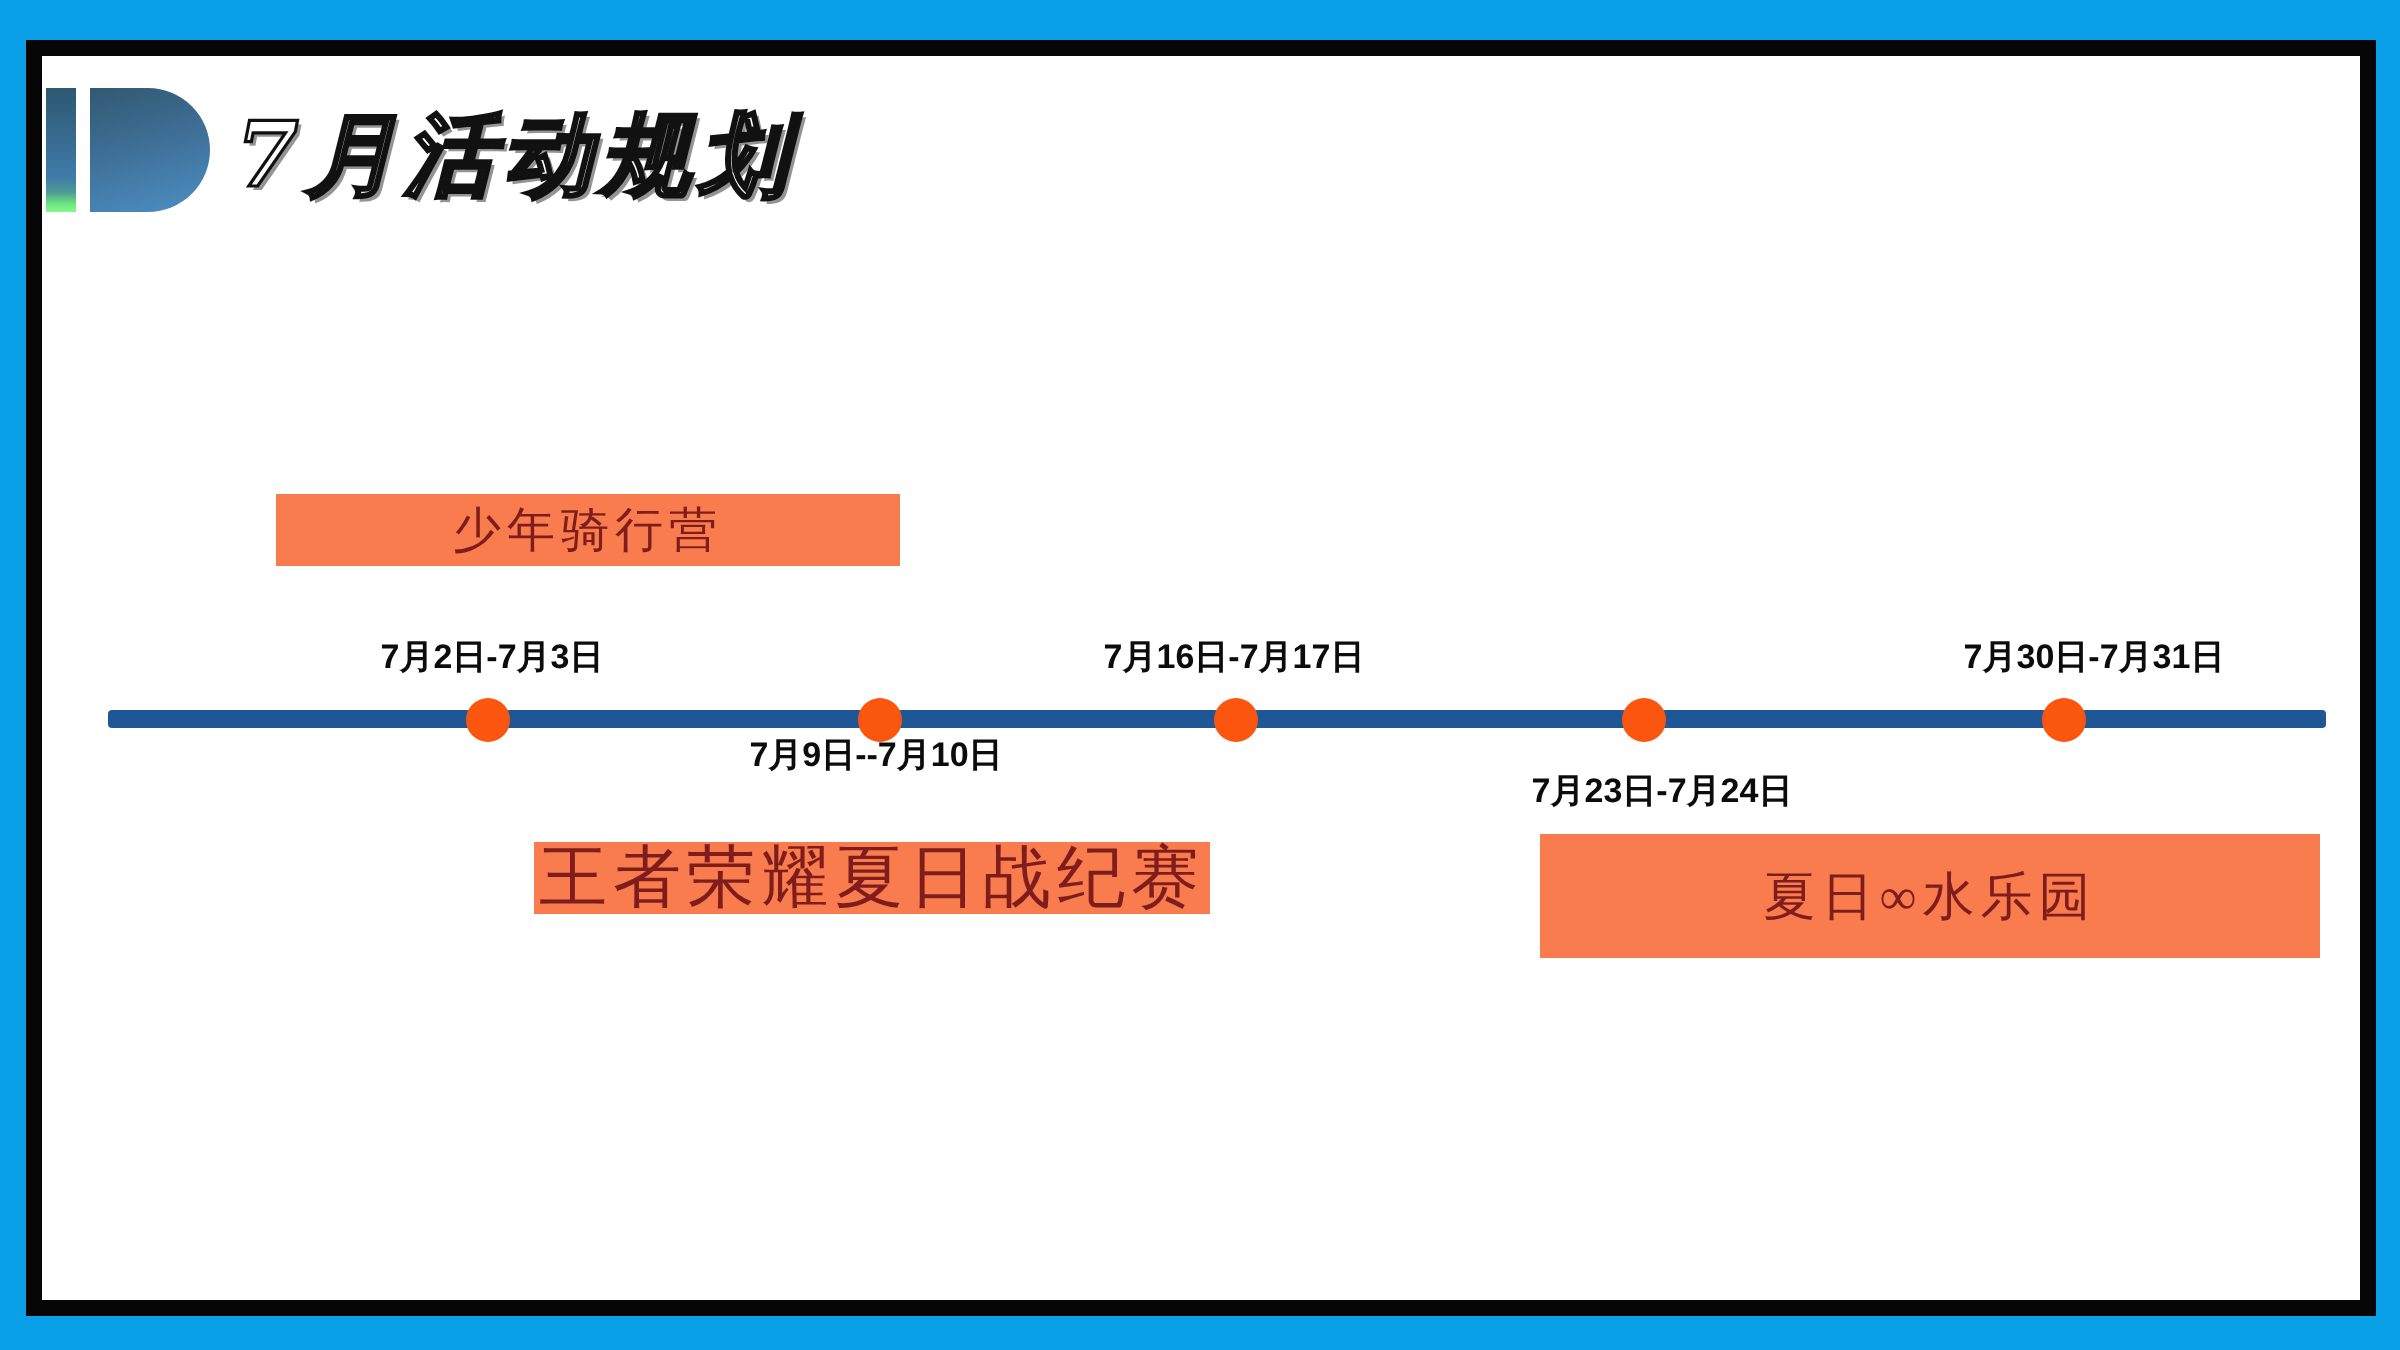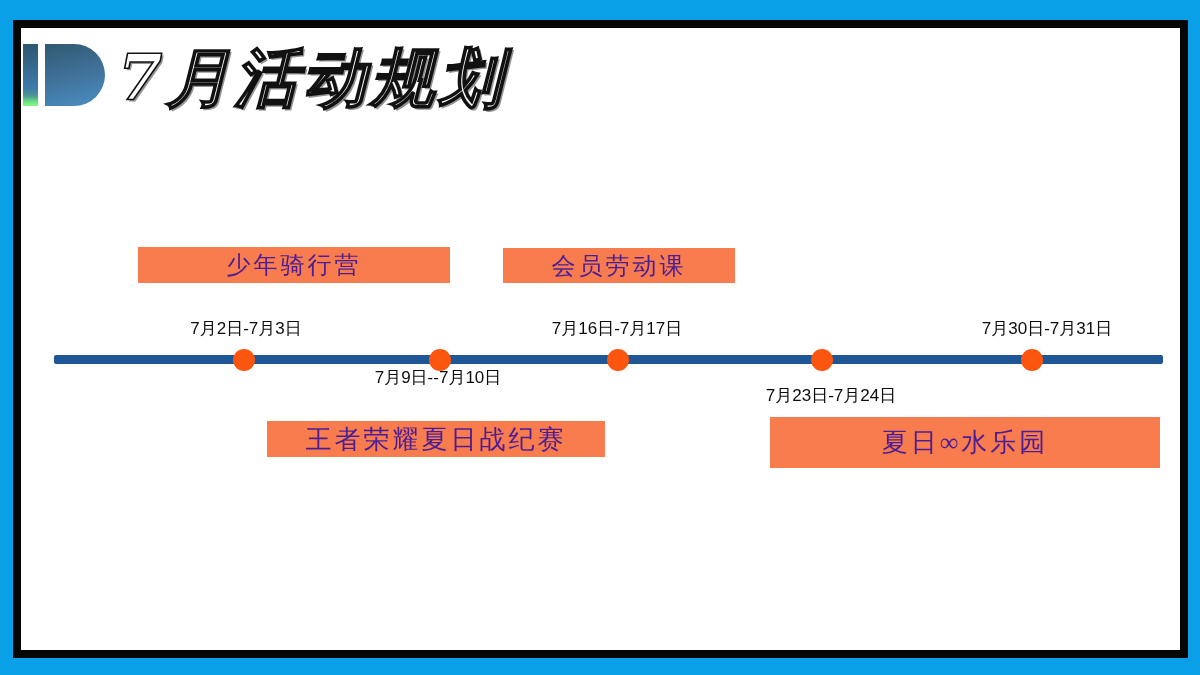--- a/index.html
+++ b/index.html
@@ -14,44 +14,44 @@
 
   
   .logo{position:absolute;left:0px;top:14px;width:90px;height:66px;}
   .logo-bar{position:absolute;left:2px;top:2px;width:15px;height:62px;
     background:linear-gradient(180deg,#2C5870 0%,#3F7BA9 72%,#4E9A93 84%,#6EE87F 94%,#86F88D 100%);}
   .logo-d{position:absolute;left:24px;top:2px;width:60px;height:62px;border-radius:0 31px 31px 0;
     background:linear-gradient(165deg,#315972 0%,#3E6F96 45%,#4C8FC4 100%);}
 
   
   .title{position:absolute;left:97px;top:20px;font-family:"DejaVu Serif","Liberation Serif",serif;
-    font-style:italic;font-weight:bold;font-size:64px;line-height:60px;letter-spacing:4px;
+    font-style:italic;font-weight:bold;font-size:45px;line-height:60px;letter-spacing:4px;
     color:#ffffff;-webkit-text-stroke:1.6px #111111;text-shadow:2px 2px 0 rgba(60,60,60,0.55);}
 
   
   .pr-box{position:absolute;left:34px;top:237px;width:76px;height:76px;background:var(--pr-orange);
     color:#151000;font-family:"Liberation Serif","DejaVu Serif",serif;font-size:23px;line-height:32px;
     text-align:center;letter-spacing:0.38em;padding-top:6px;padding-left:0.38em;}
 
   
-  .event{position:absolute;background:var(--event-orange);color:#4c1d95;
+  .event{position:absolute;background:var(--event-orange);color:#7f1d1d;
     font-family:"Liberation Serif","DejaVu Serif",serif;letter-spacing:3px;
     display:flex;align-items:center;justify-content:center;text-align:center;}
   .evt-1{left:117px;top:219px;width:312px;height:36px;font-size:24px;}
   .evt-2{left:482px;top:220px;width:232px;height:35px;font-size:24px;}
-  .evt-3{left:246px;top:393px;width:338px;height:36px;font-size:26px;}
-  .evt-4{left:749px;top:389px;width:390px;height:51px;font-size:26px;}
+  .evt-3{left:246px;top:393px;width:338px;height:36px;font-size:34px;}
+  .evt-4{left:749px;top:389px;width:390px;height:62px;font-size:26px;}
 
   
   .axis{position:absolute;left:33px;top:327px;width:1109px;height:9px;background:var(--timeline-blue);border-radius:2px;}
   .dot{position:absolute;top:321px;width:22px;height:22px;border-radius:50%;background:var(--dot-orange);}
   .dot-1{left:212px;} .dot-2{left:408px;} .dot-3{left:586px;} .dot-4{left:790px;} .dot-5{left:1000px;}
 
   
-  .date{position:absolute;transform:translateX(-50%);font-weight:normal;font-size:17px;color:#0c0c0c;white-space:nowrap;}
+  .date{position:absolute;transform:translateX(-50%);font-weight:bold;font-size:17px;color:#0c0c0c;white-space:nowrap;}
   .date-1{left:225px;top:289px;}
   .date-2{left:417px;top:338px;}
   .date-3{left:596px;top:289px;text-align:right;}
   .date-4{left:810px;top:356px;}
   .date-5{left:1008px;top:289px;margin-left:18px;}
 </style>
 </head>
 <body>
 
 <div class="slide">
@@ -60,23 +60,20 @@
     <div class="logo">
       <div class="logo-bar"></div>
       <div class="logo-d"></div>
     </div>
 
     <div class="title">7月活动规划</div>
 
 
     <div class="event evt-1">
       <span>少年骑行营</span>
-    </div>
-    <div class="event evt-2">
-      <span>会员劳动课</span>
     </div>
     <div class="event evt-3">
       <span>王者荣耀夏日战纪赛</span>
     </div>
     <div class="event evt-4">
       <span>夏日∞水乐园</span>
     </div>
 
     <div class="axis"></div>
     <div class="dot dot-1"></div>

